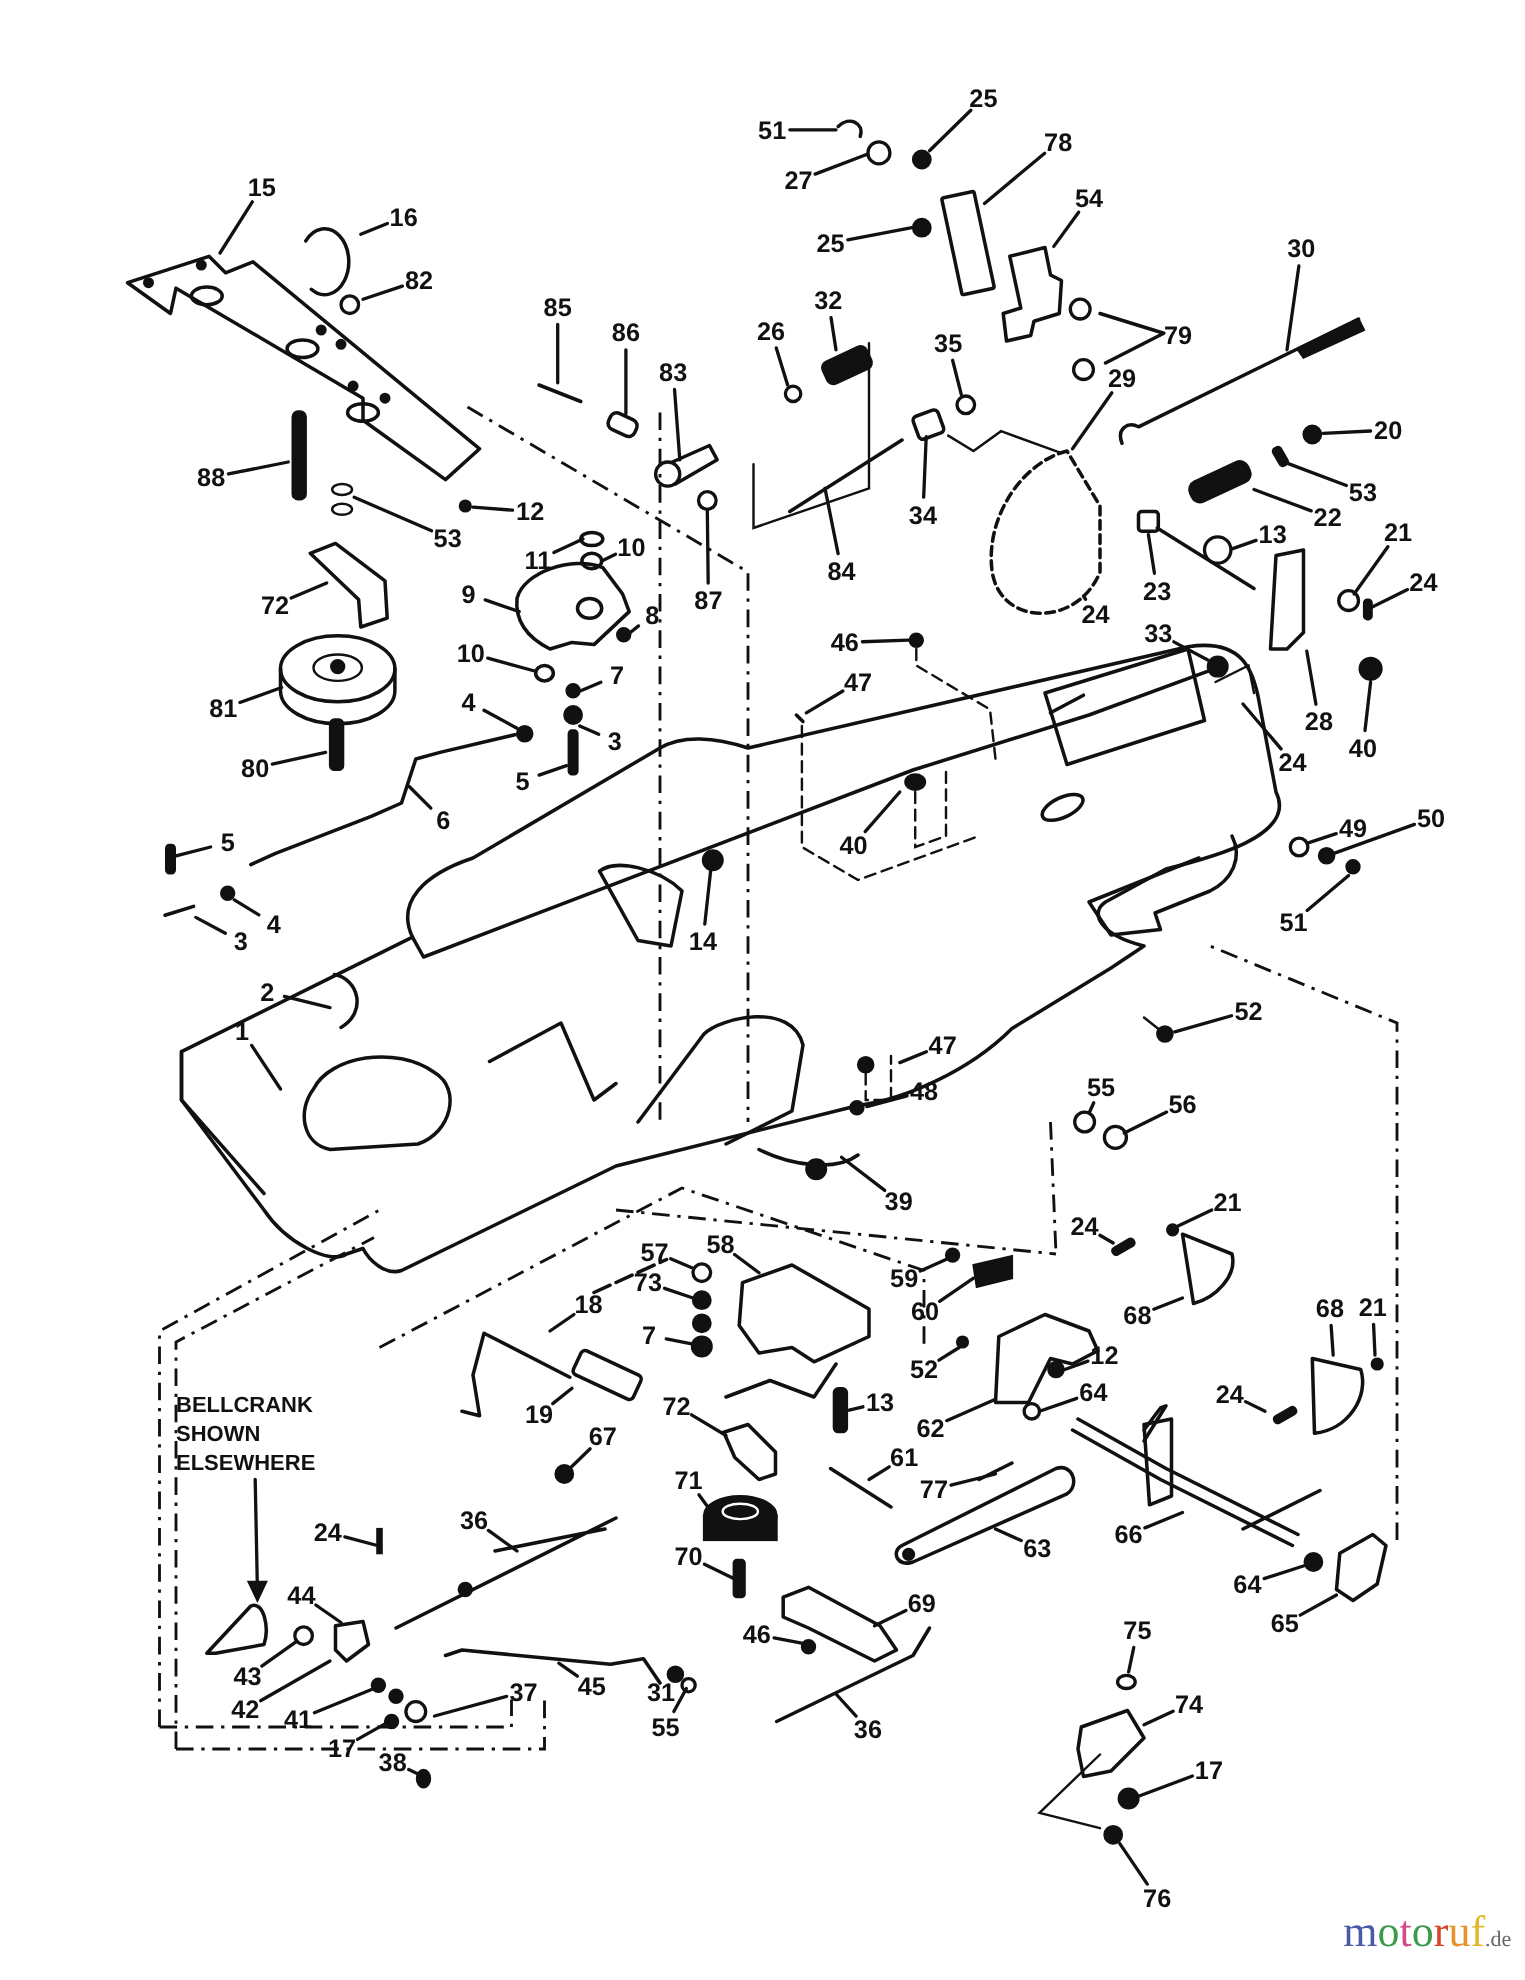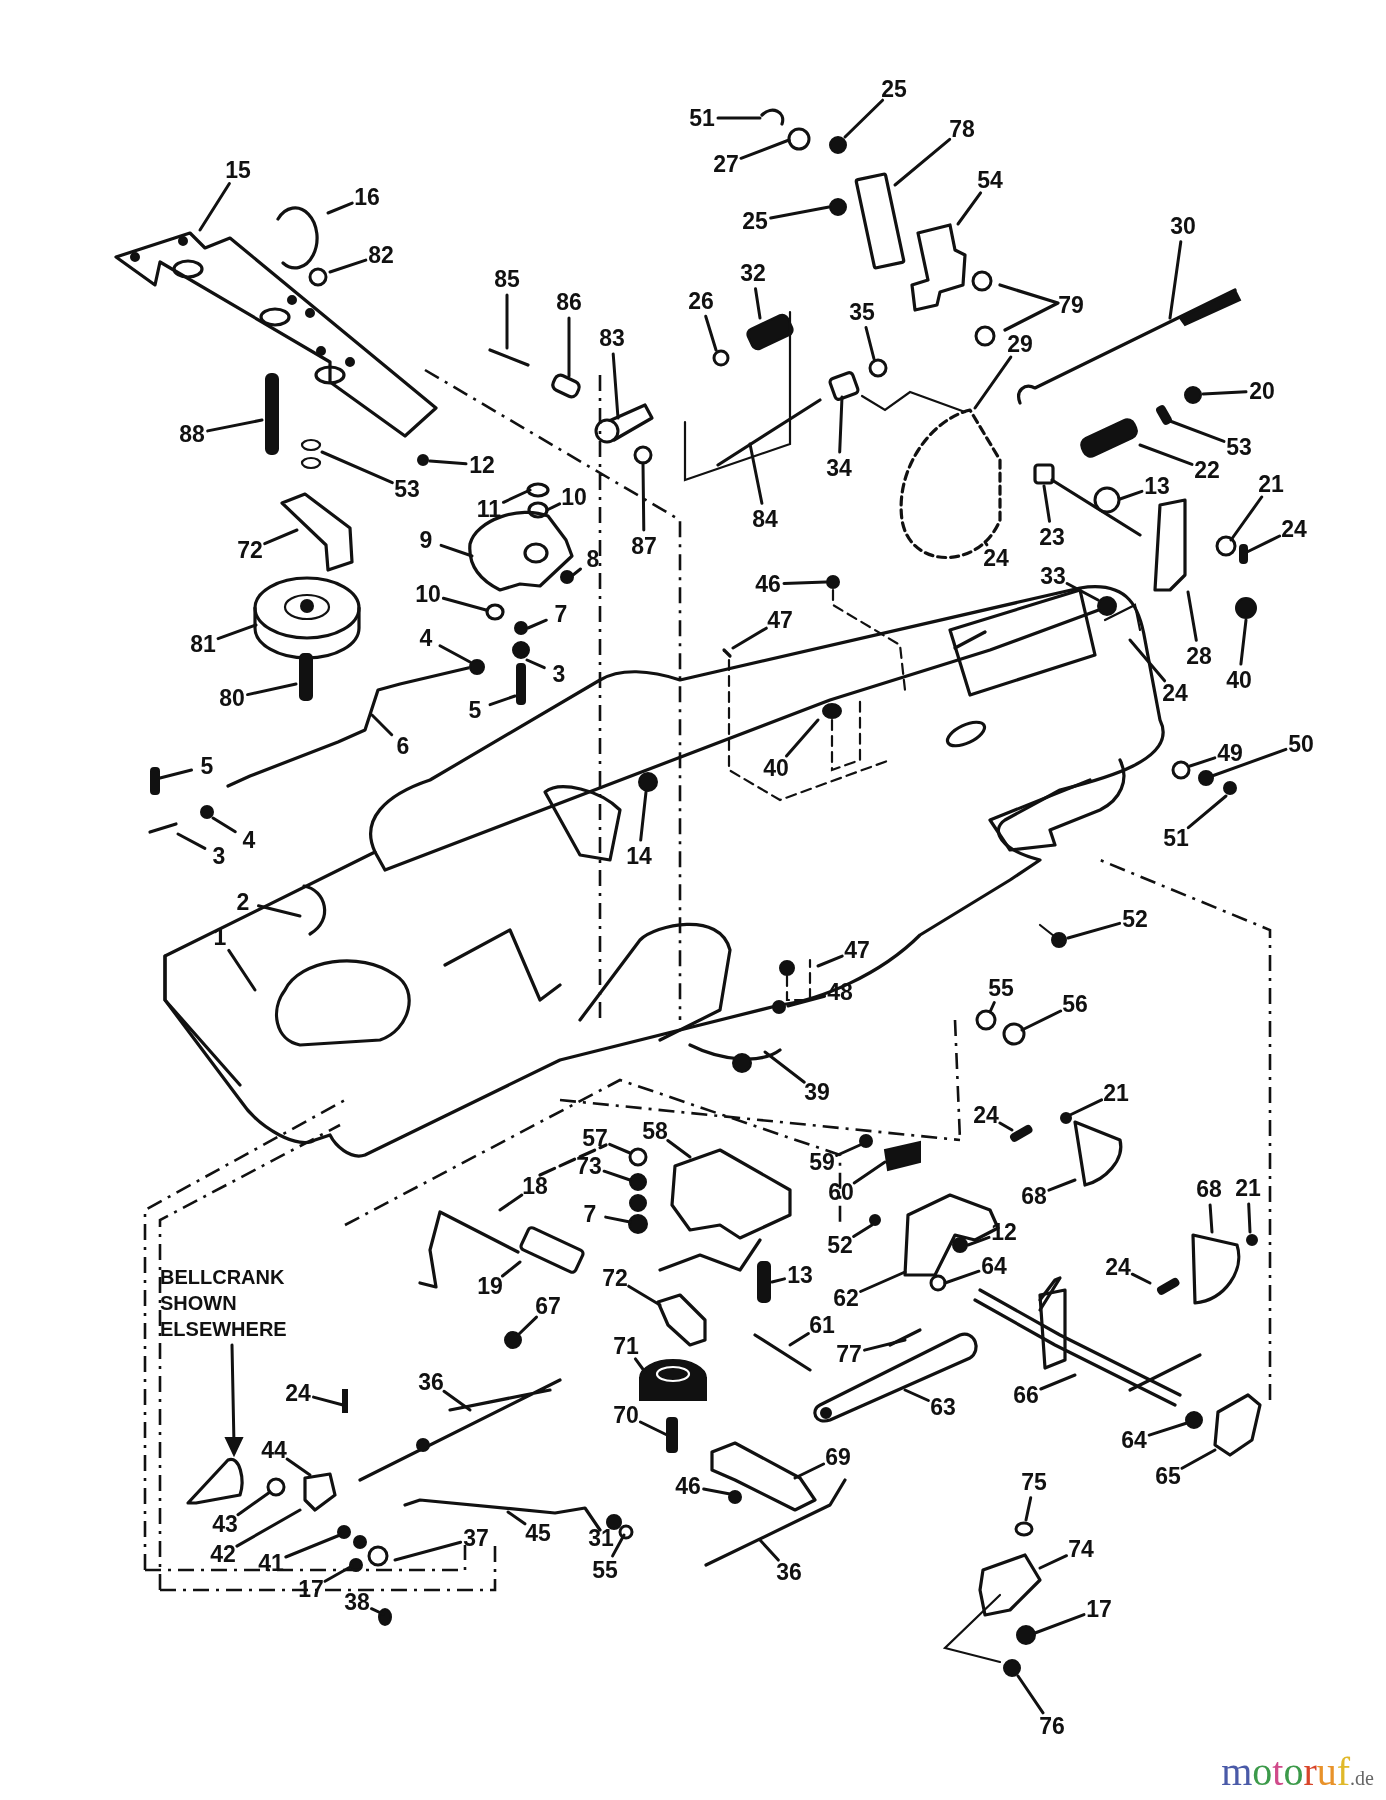--- a/index.html
+++ b/index.html
@@ -6,21 +6,21 @@
   body { width: 1386px; height: 1800px; position: relative; overflow: hidden; }
   #diagram { position: absolute; left: 0; top: 0; width: 1386px; height: 1800px; }
   .part { fill: none; stroke: #111; stroke-width: 3.2; stroke-linejoin: round; stroke-linecap: round; }
   .part-thin { fill: none; stroke: #111; stroke-width: 2.2; stroke-linecap: round; }
   .solid { fill: #111; stroke: #111; stroke-width: 2; }
   .hollow { fill: #fff; stroke: #111; stroke-width: 3; }
   .dash { fill: none; stroke: #111; stroke-width: 2.6; stroke-dasharray: 16 7 3 7; }
   .leader { stroke: #111; stroke-width: 3; stroke-linecap: round; }
   .callout { font-family: "Liberation Sans", sans-serif; font-weight: bold; font-size: 23px; fill: #111; text-anchor: middle; dominant-baseline: central; }
   .note { font-family: "Liberation Sans", sans-serif; font-weight: bold; font-size: 20px; fill: #111; }
-  #logo { position: absolute; right: 12px; bottom: 8px; font-family: "Liberation Serif", serif; font-size: 40px; letter-spacing: 0px; line-height: 1; }
+  #logo { position: absolute; right: 12px; bottom: 24px; font-family: "Liberation Serif", serif; font-size: 40px; letter-spacing: 0px; line-height: 1; }
   #logo .suffix { font-size: 20px; color: #666; }
 </style>
 </head>
 <body>
 
 <svg id="diagram" viewBox="0 0 1386 1800" xmlns="http://www.w3.org/2000/svg">
 
   <g id="artwork">
 
     <g>

